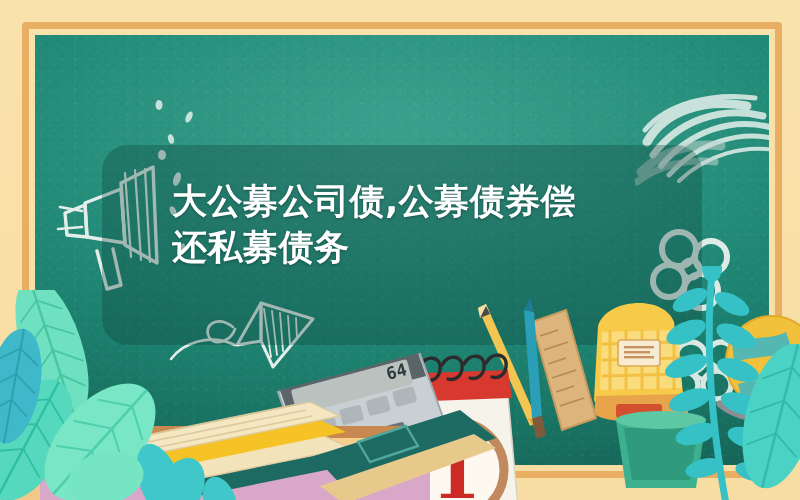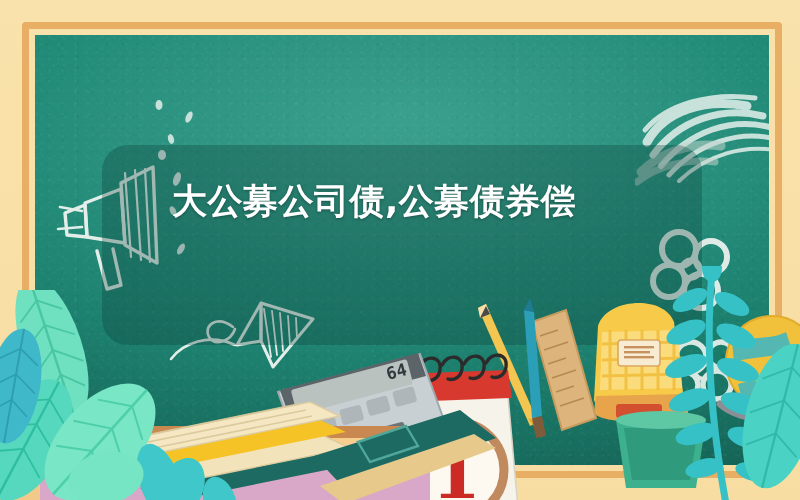--- a/index.html
+++ b/index.html
@@ -143,20 +143,21 @@
         <ellipse cx="44" cy="22" rx="3" ry="6" transform="rotate(25 44 22)"></ellipse>
         <ellipse cx="26" cy="44" rx="3" ry="5" transform="rotate(-15 26 44)"></ellipse>
       </g>
     </svg>
   </div>
 
   <div class="panel"></div>
 
   <div class="headline">
     <div>大公募公司债,公募债券偿</div>
+    <div>还私募债务</div>
   </div>
 
   <div class="scene">
 
     <svg style="position:absolute;left:420px;top:-8px;" width="380" height="210" viewBox="0 0 380 210">
 
       <circle cx="352" cy="70" r="46" fill="#f2c13c"></circle>
       <path d="M312 50 C330 44 352 48 366 40 L372 58 C356 66 334 64 314 70 Z" fill="#54b7b1"></path>
       <path d="M318 92 C338 86 356 92 374 84 L378 100 C358 108 338 104 322 108 Z" fill="#54b7b1"></path>
       <circle cx="352" cy="70" r="46" fill="none" stroke="#e2ac2c" stroke-width="2"></circle>

